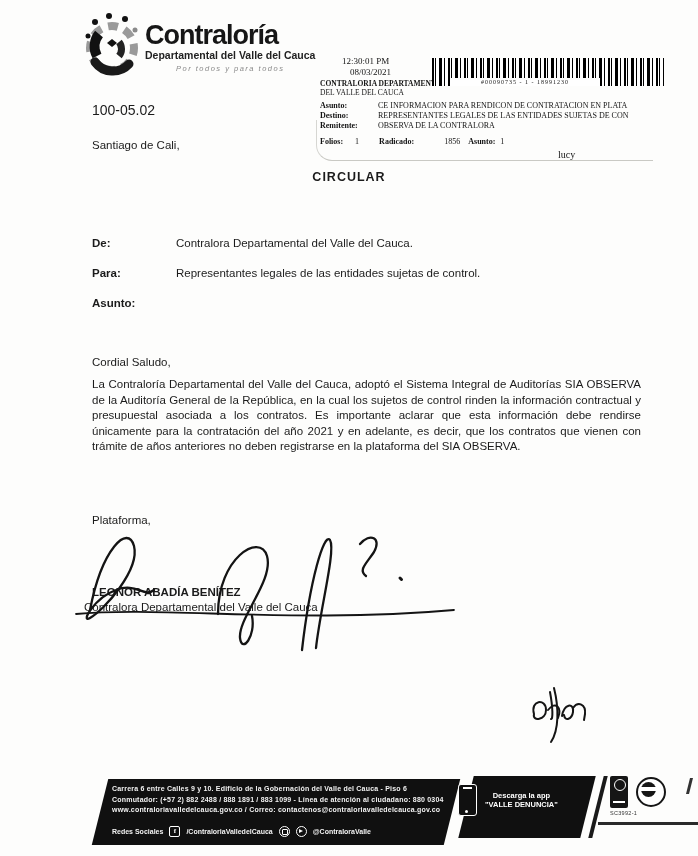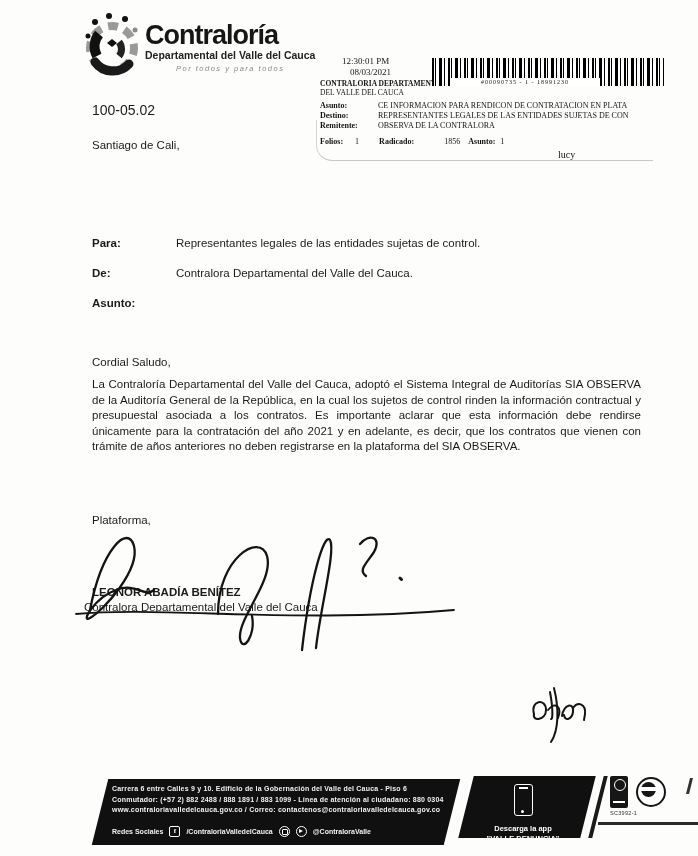--- a/index.html
+++ b/index.html
@@ -59,21 +59,21 @@
   .fbar-line-diag{position:absolute;left:596px;top:6px;width:4px;height:62px;background:#1a1a1a;transform:skewX(-14deg);}
   .fbar-line-h{position:absolute;left:598px;top:52px;width:100px;height:3px;background:#2a2a2a;}
   .fbar-tick{position:absolute;left:688px;top:8px;width:3px;height:16px;background:#333;transform:skewX(-14deg);}
   .ftext{position:absolute;left:112px;top:14px;width:340px;color:#f2f2f2;font-size:7px;line-height:10.5px;font-weight:bold;letter-spacing:.2px;}
   .fsocial{position:absolute;left:112px;top:56px;color:#f2f2f2;font-size:7px;font-weight:bold;display:flex;align-items:center;gap:6px;}
   .icon-fb{width:9px;height:9px;border:1px solid #fff;border-radius:2px;color:#fff;
     font-size:7px;line-height:8px;text-align:center;font-family:"Liberation Serif",serif;font-weight:bold;}
   .icon-circ{width:9px;height:9px;border:1px solid #fff;border-radius:50%;position:relative;}
   .icon-circ.ig::after{content:"";position:absolute;left:2px;top:2px;width:4px;height:4px;border:1px solid #fff;border-radius:1px;}
   .icon-circ.tw::after{content:"";position:absolute;left:2.5px;top:2px;border-left:4px solid #fff;border-top:2.5px solid transparent;border-bottom:2.5px solid transparent;}
-  .app-inner{position:absolute;left:458px;top:14px;width:130px;display:flex;align-items:center;gap:8px;flex-direction:column;}
+  .app-inner{position:absolute;left:458px;top:14px;width:130px;display:flex;align-items:center;gap:8px;}
   .phone-icon{width:17px;height:30px;border:1.6px solid #fff;border-radius:3px;position:relative;background:#101010;}
   .phone-icon::before{content:"";position:absolute;top:2px;left:4px;right:4px;height:1.5px;background:#fff;}
   .phone-icon::after{content:"";position:absolute;bottom:2px;left:6px;width:3px;height:3px;border-radius:50%;background:#fff;}
   .app-text{color:#fff;font-size:7.5px;font-weight:bold;line-height:9.5px;text-align:center;}
   .certs{position:absolute;left:608px;top:6px;width:84px;height:46px;}
   .badge-icontec{position:absolute;left:2px;top:0;width:18px;height:32px;background:#161616;border-radius:2px;}
   .badge-icontec::before{content:"";position:absolute;left:4px;top:3px;width:10px;height:10px;border:1.5px solid #fff;border-radius:50%;}
   .badge-icontec::after{content:"";position:absolute;left:3px;bottom:5px;width:12px;height:2px;background:#fff;}
   .badge-iqnet{position:absolute;left:28px;top:1px;width:26px;height:26px;border:2.5px solid #161616;border-radius:50%;background:#fff;}
   .badge-iqnet::before{content:"";position:absolute;left:3px;top:3px;width:15px;height:15px;background:#161616;border-radius:50%;}
@@ -136,29 +136,30 @@
       <span class="sf-b" style="margin-left:18px;">Radicado:</span>
       <span style="margin-left:28px;">1856</span>
       <span class="sf-b" style="margin-left:6px;">Asunto:</span>
       <span style="margin-left:3px;">1</span>
     </div>
     <div class="stamp-operator">lucy</div>
   </div>
 
   <div class="ref-code">100-05.02</div>
   <div class="city-line">Santiago de Cali,</div>
+  <div class="doc-title">CIRCULAR</div>
 
   <div class="meta">
+    <div class="meta-row">
+      <div class="meta-label">De:</div>
+      <div>Contralora Departamental del Valle del Cauca.</div>
+    </div>
     <div class="meta-row">
       <div class="meta-label">Para:</div>
       <div>Representantes legales de las entidades sujetas de control.</div>
-    </div>
-    <div class="meta-row">
-      <div class="meta-label">De:</div>
-      <div>Contralora Departamental del Valle del Cauca.</div>
     </div>
     <div class="meta-row">
       <div class="meta-label">Asunto:</div>
     </div>
   </div>
 
   <div class="greeting">Cordial Saludo,</div>
   <div class="paragraph">La Contraloría Departamental del Valle del Cauca, adoptó el Sistema Integral de Auditorías SIA OBSERVA de la Auditoría General de la República, en la cual los sujetos de control rinden la información contractual y presupuestal asociada a los contratos. Es importante aclarar que esta información debe rendirse únicamente para la contratación del año 2021 y en adelante, es decir, que los contratos que vienen con trámite de años anteriores no deben registrarse en la plataforma del SIA OBSERVA.</div>
   <div class="closing">Plataforma,</div>
 

